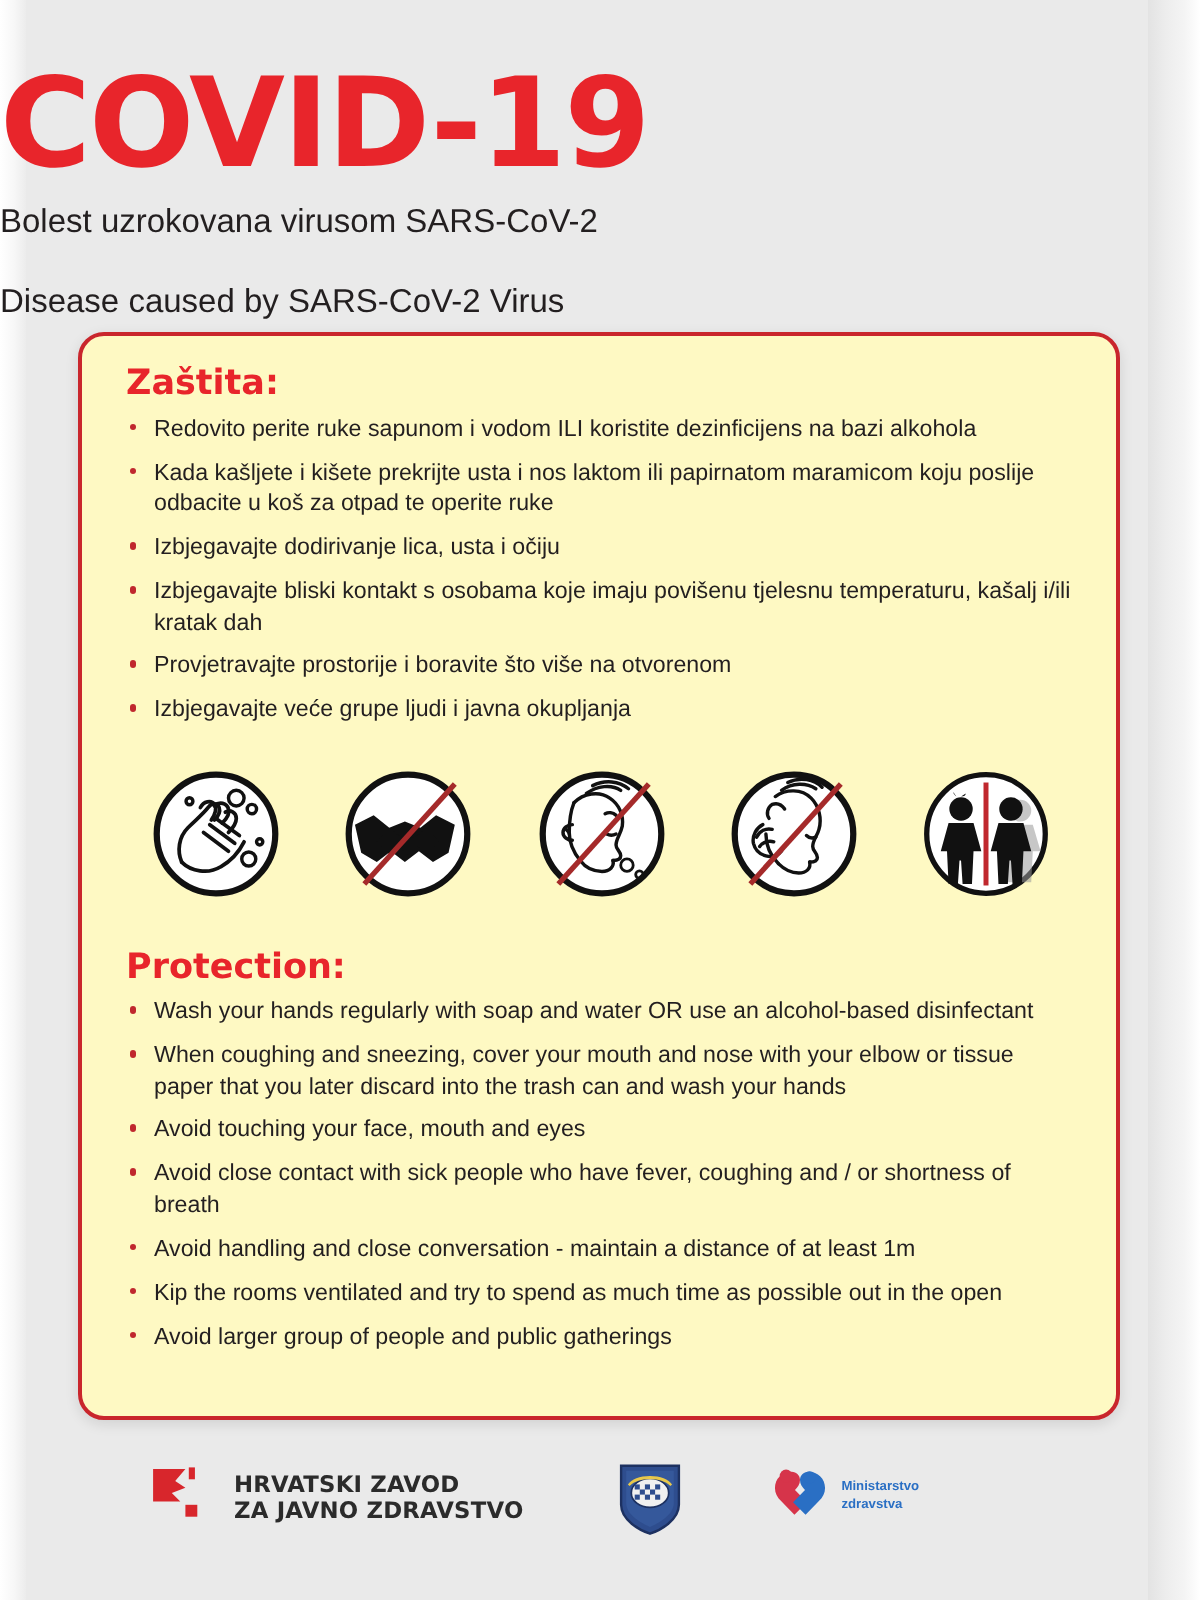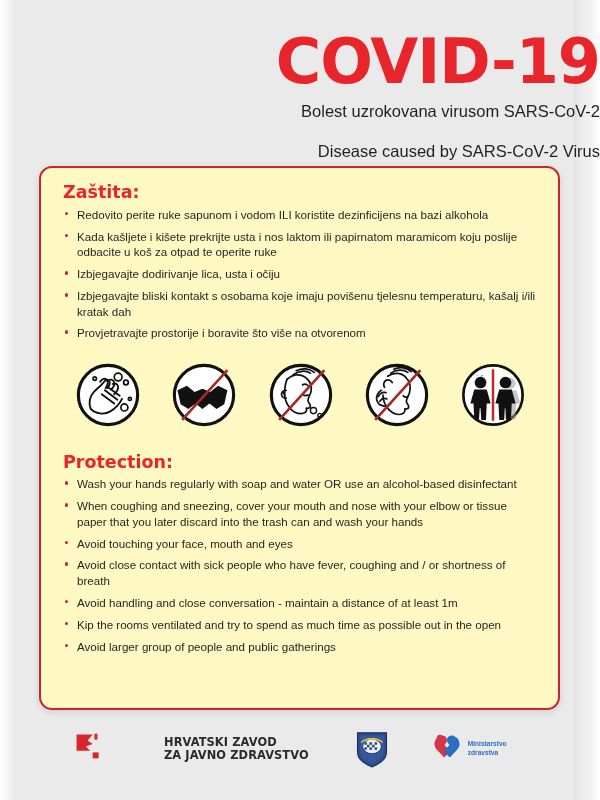--- a/index.html
+++ b/index.html
@@ -19,21 +19,21 @@
   .page-shade-right{
     position:absolute; right:0; top:0; width:26px; height:800px;
     background:linear-gradient(to right,#e3e3e3 0%,#ededed 35%,#f4f4f4 70%,#ffffff 100%);
     z-index:0;
   }
   .sheet{ position:absolute; left:13px; top:0; width:561px; height:800px; background:#eaeaea; z-index:1;}
 
   .wrap{ position:relative; z-index:3; width:600px; height:800px; }
 
   
-  .header{ padding-top:30px; text-align:right; }
+  .header{ padding-top:30px; text-align:left; }
   .covid-title{
     color:#e8252b;
     font-size:62px;
     font-weight:bold;
     letter-spacing:-1px;
     line-height:1.02;
     font-family:"DejaVu Sans", sans-serif;
   }
   .subtitle{
     color:#231f20;
@@ -92,21 +92,21 @@
   .icon-cell svg{ display:block; width:82px; height:78px; }
 
   
   .footer{
     position:absolute;
     left:0; top:718px;
     width:600px; height:62px;
     display:flex;
     align-items:center;
   }
-  .logo-hzjz{ display:flex; align-items:center; margin-left:74px;gap:47px; }
+  .logo-hzjz{ display:flex; align-items:center; margin-left:74px; }
   .hzjz-mark{ width:34px; height:34px; position:relative; margin-right:9px; }
   .hzjz-text{
     font-family:"DejaVu Sans", sans-serif;
     font-weight:bold;
     font-size:11.4px;
     line-height:1.16;
     color:#2b2b2b;
     letter-spacing:.1px;
     white-space:pre-line;
   }
@@ -138,20 +138,21 @@
 
   <div class="card">
 
     <div class="sec-title">Zaštita:</div>
     <ul class="bullets">
       <li>Redovito perite ruke sapunom i vodom ILI koristite dezinficijens na bazi alkohola</li>
       <li>Kada kašljete i kišete prekrijte usta i nos laktom ili papirnatom maramicom koju poslije odbacite u koš za otpad te operite ruke</li>
       <li>Izbjegavajte dodirivanje lica, usta i očiju</li>
       <li>Izbjegavajte bliski kontakt s osobama koje imaju povišenu tjelesnu temperaturu, kašalj i/ili kratak dah</li>
       <li>Provjetravajte prostorije i boravite što više na otvorenom</li>
+      <li>Izbjegavajte veće grupe ljudi i javna okupljanja</li>
     </ul>
 
     <div class="icon-row">
 
       <div class="icon-cell">
         <svg viewBox="0 0 100 100">
           <circle cx="50" cy="50" r="38" fill="#fff" stroke="#111" stroke-width="4"></circle>
           <g fill="none" stroke="#111" stroke-width="2.4" stroke-linecap="round" stroke-linejoin="round">
             <path d="M28 68c-3-7-2-16 4-22 5-5 10-9 13-13 2-3 6-3 7 0 1 3-1 6-3 8"></path>
             <path d="M40 33c2-4 7-5 9-2 2 3 0 7-2 10"></path>

